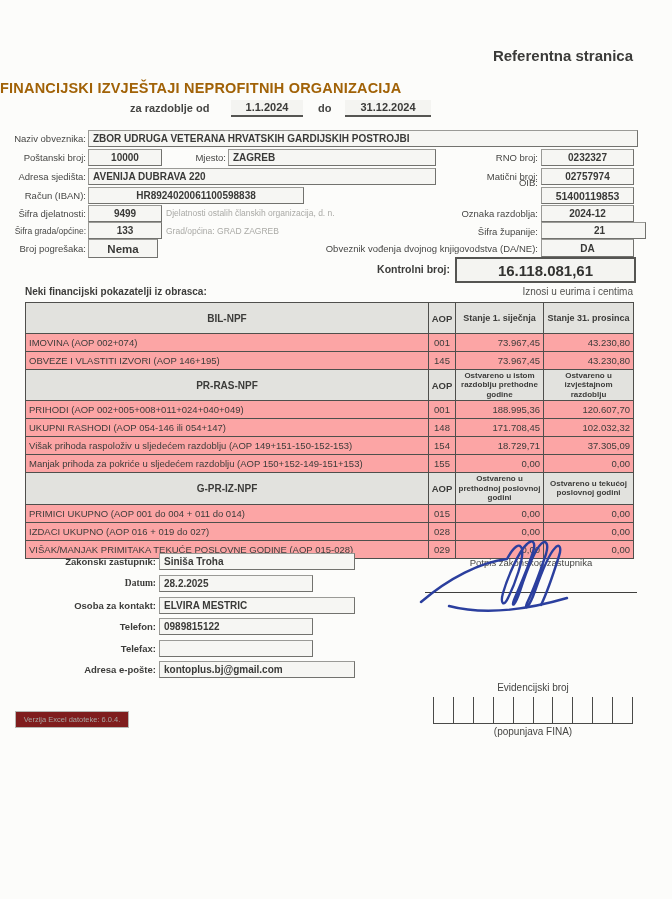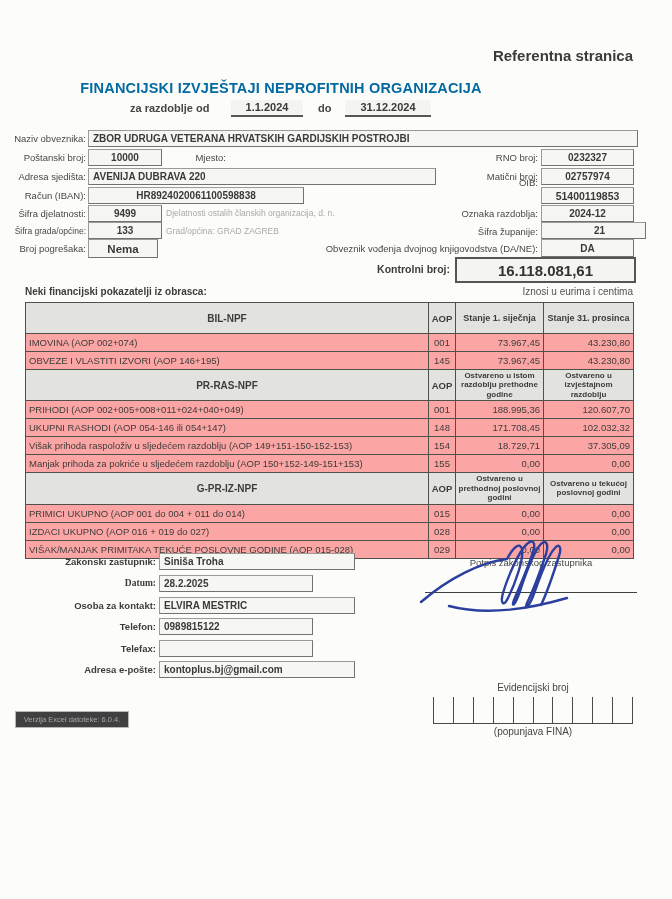--- a/index.html
+++ b/index.html
@@ -10,22 +10,22 @@
   .lbl.bold{font-weight:bold;color:#3c3c3a;}
   .ibox{position:absolute;background:#f6f6f3;border:1px solid #9a9a96;
         border-right-color:#72726e;border-bottom-color:#72726e;
         font-size:10px;font-weight:bold;color:#3a3a38;
         display:flex;align-items:center;overflow:hidden;white-space:nowrap;}
   .ibox.center{justify-content:center;}
   .ibox.pad{padding-left:4px;}
   .note{position:absolute;font-size:8.5px;color:#aaaaa6;white-space:nowrap;}
   .corner-title{position:absolute;top:47px;left:0;width:633px;text-align:right;
         font-size:15px;font-weight:bold;color:#3b3b39;}
-  .main-title{position:absolute;top:80px;left:0;width:562px;text-align:center;
-        font-size:14.5px;font-weight:bold;letter-spacing:.2px;color:#0369a1;}
+  .main-title{position:absolute;top:80px;left:0;width:562px;text-align:left;
+        font-size:14.5px;font-weight:bold;letter-spacing:.2px;color:#a16207;}
   .period-lbl{position:absolute;font-size:11px;font-weight:bold;color:#454543;white-space:nowrap;}
   .datefield{position:absolute;background:#f4f4f1;border-bottom:2px solid #555552;
         text-align:center;font-size:11px;font-weight:bold;color:#3a3a38;line-height:15px;}
   .kontrolni-box{position:absolute;left:455px;top:257px;width:177px;height:22px;
         background:#f4f4f1;border:2px solid #555552;display:flex;align-items:center;justify-content:center;
         font-size:15px;font-weight:bold;color:#333331;}
   .sec-left{position:absolute;left:25px;top:286px;font-size:10px;font-weight:bold;color:#3c3c3a;}
   .sec-right{position:absolute;left:0;top:286px;width:633px;text-align:right;font-size:10px;color:#52524f;}
   table.fin{position:absolute;left:25px;top:302px;width:608px;border-collapse:collapse;
         table-layout:fixed;}
@@ -44,21 +44,21 @@
   .sigline{position:absolute;left:425px;top:592px;width:212px;border-bottom:1.5px solid #3f3f3d;}
   .comb{position:absolute;left:433px;top:697px;width:200px;height:26px;display:flex;
         border-bottom:1.5px solid #4a4a48;}
   .comb .cell{flex:1;border-left:1.5px solid #4a4a48;}
   .comb .cell:last-child{border-right:1.5px solid #4a4a48;}
   .evid-lbl{position:absolute;left:433px;top:682px;width:200px;text-align:center;
         font-size:10px;color:#454543;}
   .fina-lbl{position:absolute;left:433px;top:726px;width:200px;text-align:center;
         font-size:10px;color:#454543;}
   .version-box{position:absolute;left:15px;top:711px;width:112px;height:15px;
-        border:1px solid #b7b7b3;background:#404040;display:flex;align-items:center;justify-content:center;
+        border:1px solid #b7b7b3;background:#7f1d1d;display:flex;align-items:center;justify-content:center;
         font-size:7.5px;color:#a6a6a2;white-space:nowrap;}
 </style>
 </head>
 <body>
 
 <div class="page">
 
   <div class="corner-title">Referentna stranica</div>
   <div class="main-title">FINANCIJSKI IZVJEŠTAJI NEPROFITNIH ORGANIZACIJA</div>
 
@@ -66,20 +66,21 @@
   <div class="datefield" style="left:231px;top:100px;width:72px;height:15px;">1.1.2024</div>
   <div class="period-lbl" style="left:318px;top:102px;">do</div>
   <div class="datefield" style="left:345px;top:100px;width:86px;height:15px;">31.12.2024</div>
 
   <div class="lbl" style="right:586px;top:133px;">Naziv obveznika:</div>
   <div class="ibox pad" style="left:88px;top:130px;width:544px;height:15px;">ZBOR UDRUGA VETERANA HRVATSKIH GARDIJSKIH POSTROJBI</div>
 
   <div class="lbl" style="right:586px;top:152px;">Poštanski broj:</div>
   <div class="ibox center" style="left:88px;top:149px;width:72px;height:15px;">10000</div>
   <div class="lbl" style="right:446px;top:152px;">Mjesto:</div>
+  <div class="ibox pad" style="left:228px;top:149px;width:202px;height:15px;">ZAGREB</div>
 
   <div class="lbl" style="right:586px;top:171px;">Adresa sjedišta:</div>
   <div class="ibox pad" style="left:88px;top:168px;width:342px;height:15px;">AVENIJA DUBRAVA 220</div>
 
   <div class="lbl" style="right:586px;top:190px;">Račun (IBAN):</div>
   <div class="ibox center" style="left:88px;top:187px;width:214px;height:15px;">HR8924020061100598838</div>
 
   <div class="lbl" style="right:586px;top:208px;">Šifra djelatnosti:</div>
   <div class="ibox center" style="left:88px;top:205px;width:72px;height:15px;">9499</div>
   <div class="note" style="left:166px;top:208px;">Djelatnosti ostalih članskih organizacija, d. n.</div>

